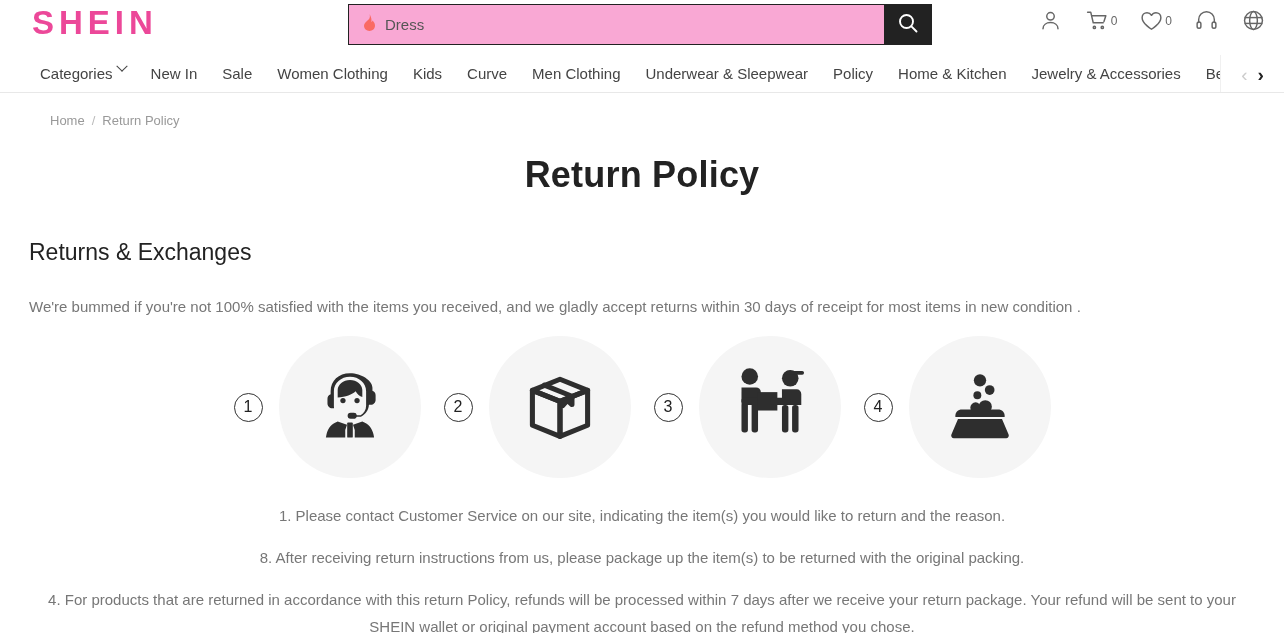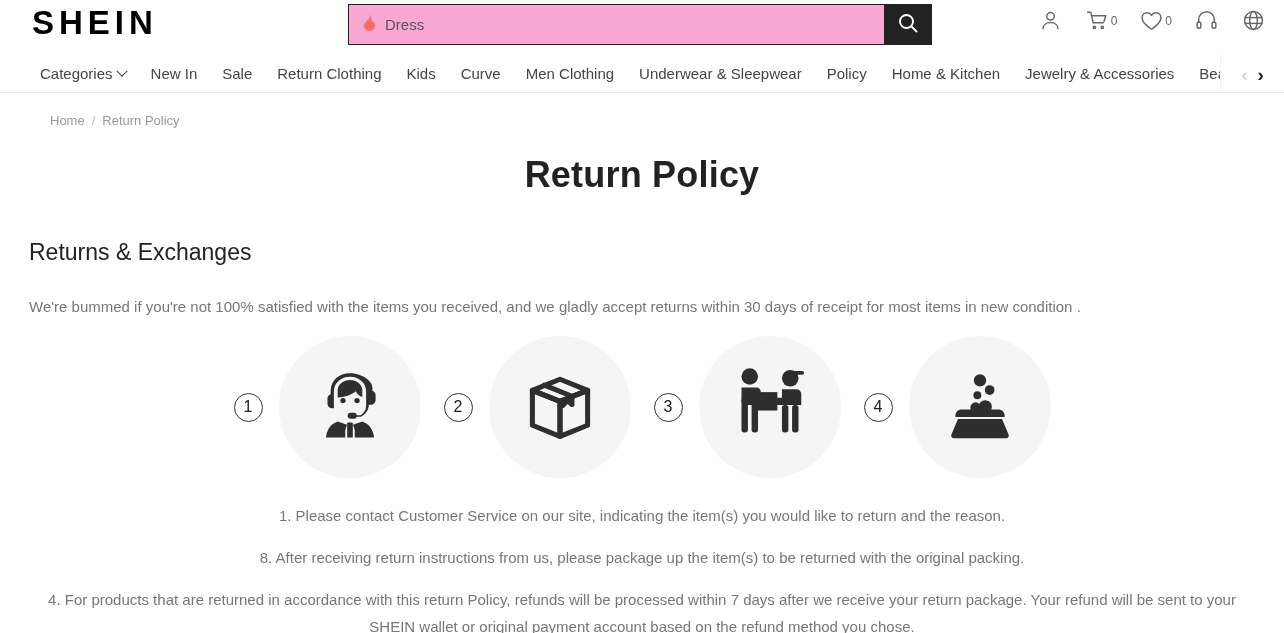--- a/index.html
+++ b/index.html
@@ -18,21 +18,21 @@
     background: #ffffff;
     display: flex;
     align-items: center;
   }
   .logo {
     position: absolute;
     left: 32px; top: 4px;
     font-size: 33px;
     font-weight: 800;
     letter-spacing: 5px;
-    color: #000000;
+    color: #ec4899;
     font-family: "Liberation Sans", sans-serif;
   }
   .search-wrap {
     position: absolute;
     left: 348px; top: 4px;
     width: 584px; height: 41px;
     display: flex;
     border: 1px solid #222222;
     background: #f9a8d4;
   }
@@ -94,21 +94,20 @@
     display: flex;
     align-items: center;
     gap: 25px;
     white-space: nowrap;
   }
   .nav-item {
     font-size: 15px;
     color: #444444;
     cursor: pointer;
     display: flex;
-    align-items: center;
     gap: 5px;
   }
   .chev-down {
     display: inline-block;
     width: 8px; height: 8px;
     border-right: 1.6px solid #444;
     border-bottom: 1.6px solid #444;
     transform: rotate(45deg) translate(-2px,-2px);
   }
   .nav-arrows {
@@ -289,21 +288,21 @@
         <span>Categories</span>
         <span class="chev-down"></span>
       </div>
       <div class="nav-item">
         <span>New In</span>
       </div>
       <div class="nav-item">
         <span>Sale</span>
       </div>
       <div class="nav-item">
-        <span>Return Clothing</span>
+        <span>Women Clothing</span>
       </div>
       <div class="nav-item">
         <span>Kids</span>
       </div>
       <div class="nav-item">
         <span>Curve</span>
       </div>
       <div class="nav-item">
         <span>Men Clothing</span>
       </div>

